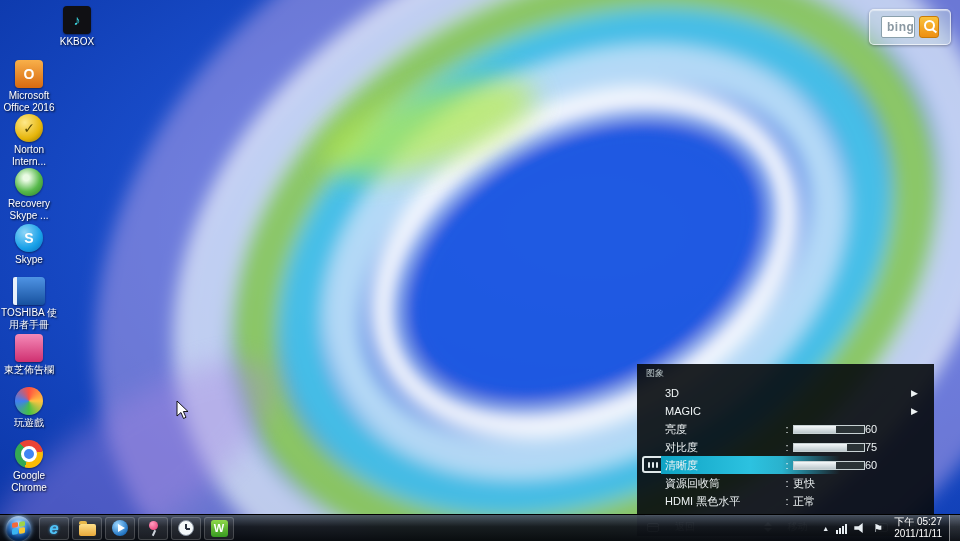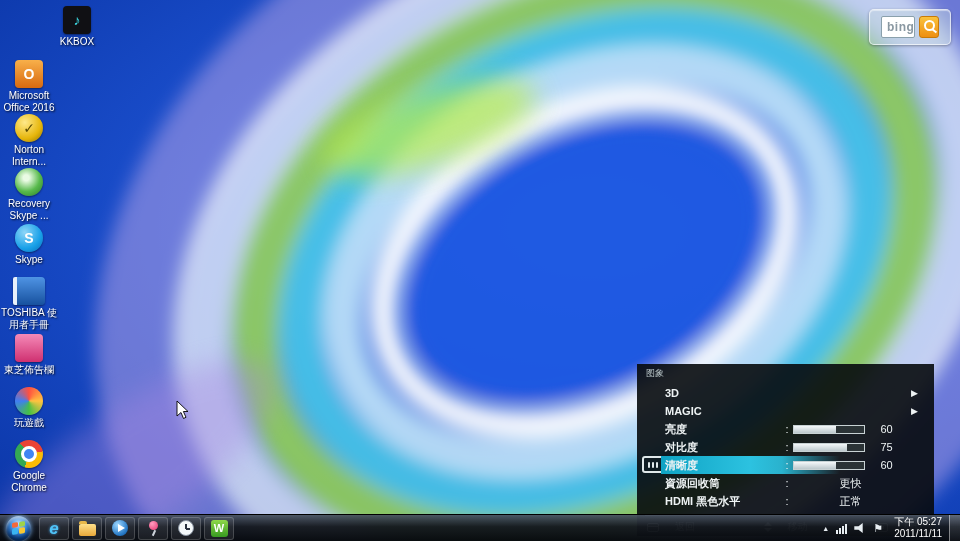--- a/index.html
+++ b/index.html
@@ -46,25 +46,25 @@
   
   .osd{position:absolute;left:637px;top:342px;width:297px;height:172px;
        background:rgba(7,10,13,.9);color:#eef3f4;font-size:11px;margin-top:22px;}
   .osd-title{position:absolute;left:9px;top:3px;font-size:9px;color:#b8c4c6;}
   .osd-cat{position:absolute;left:5px;top:92px;width:18px;height:13px;border:2px solid #dfe8ea;
            border-radius:3px;display:flex;align-items:center;justify-content:center;gap:2px;}
   .osd-cat i{width:2px;height:6px;background:#dfe8ea;border-radius:1px;}
   .osd-rows{position:absolute;left:24px;right:10px;top:20px;}
   .osd-row{height:18px;display:flex;align-items:center;padding:0 4px;}
   .osd-row.selected{background:linear-gradient(90deg,#0fa3c4 0%,#2cc2e0 34%,rgba(44,194,224,.9) 46%,rgba(44,194,224,0) 68%);}
-  .osd-label{flex:0 0 116px;white-space:nowrap;font-weight:bold;}
+  .osd-label{flex:0 0 116px;white-space:nowrap;}
   .osd-colon{flex:0 0 12px;text-align:center;}
   .osd-slider{flex:0 0 72px;height:9px;border:1px solid #c8d2d4;background:#2b3336;position:relative;box-sizing:border-box;}
   .osd-slider i{display:block;height:100%;background:linear-gradient(#f4f8fa,#bcc8cc);}
-  .osd-value{flex:1;text-align:center;padding-right:12px;}
+  .osd-value{flex:1;text-align:left;padding-right:12px;}
   .osd-arrow{margin-left:auto;font-size:9px;padding-right:2px;color:#eef3f4;}
   .osd-sep{position:absolute;left:8px;right:8px;top:151px;border-top:1px solid rgba(220,230,235,.55);}
   .osd-footer{position:absolute;left:10px;right:10px;top:155px;height:16px;display:flex;
               align-items:center;justify-content:space-between;font-size:10px;color:#dfe8ea;}
   .osd-key{display:flex;align-items:center;gap:16px;}
   .k-return{width:12px;height:9px;border:1px solid #dfe8ea;border-radius:2px;box-sizing:border-box;
             background:linear-gradient(transparent 0 2px,#dfe8ea 2px 3px,transparent 3px);}
   .k-move{display:flex;flex-direction:column;gap:2px;align-items:center;}
   .k-move::before{content:"";border-left:4px solid transparent;border-right:4px solid transparent;border-bottom:4px solid #dfe8ea;}
   .k-move::after{content:"";border-left:4px solid transparent;border-right:4px solid transparent;border-top:4px solid #dfe8ea;}

